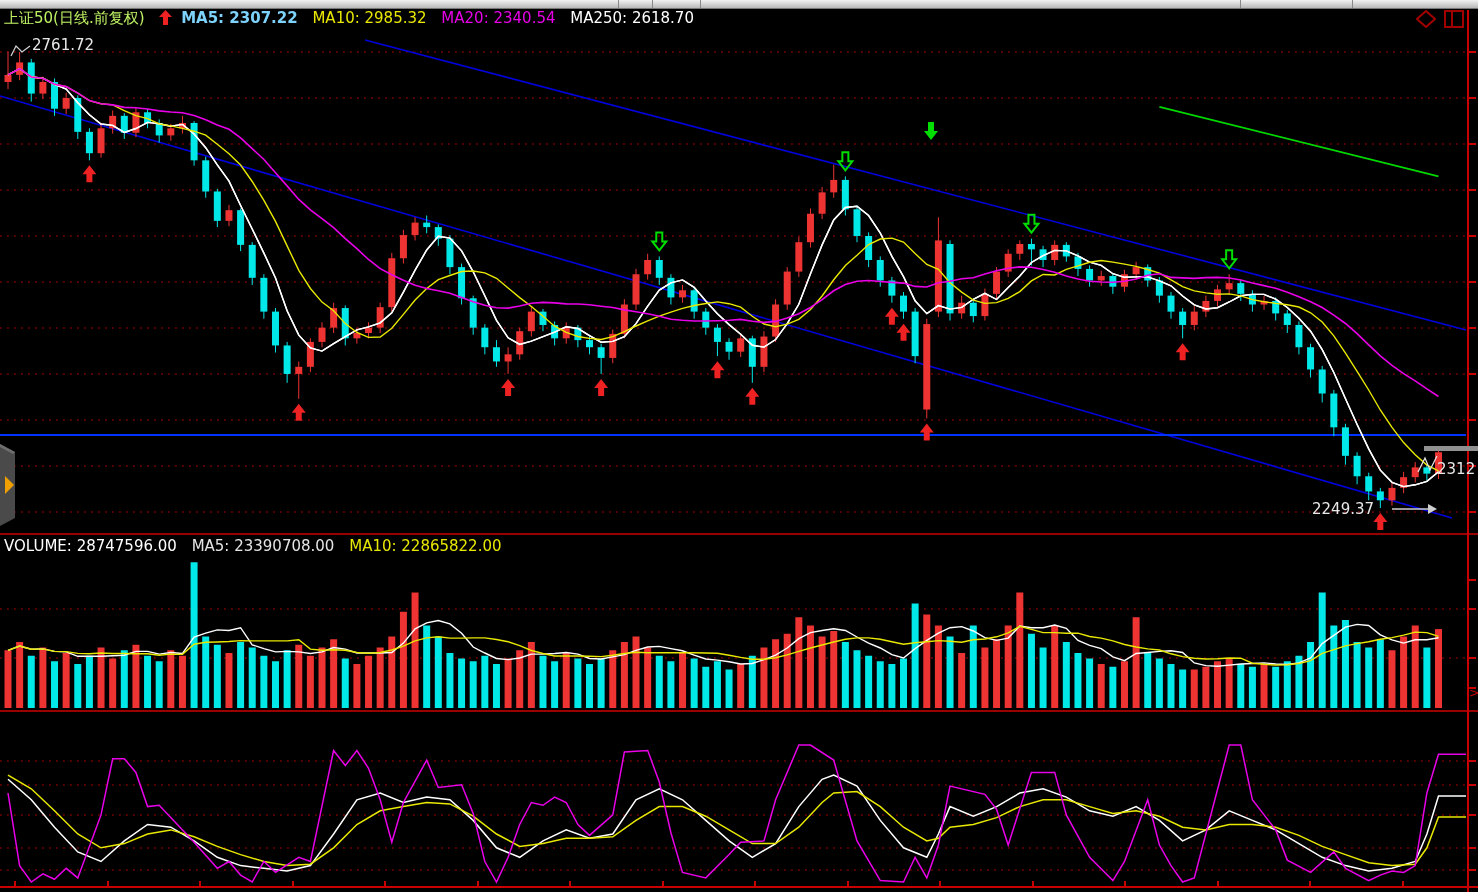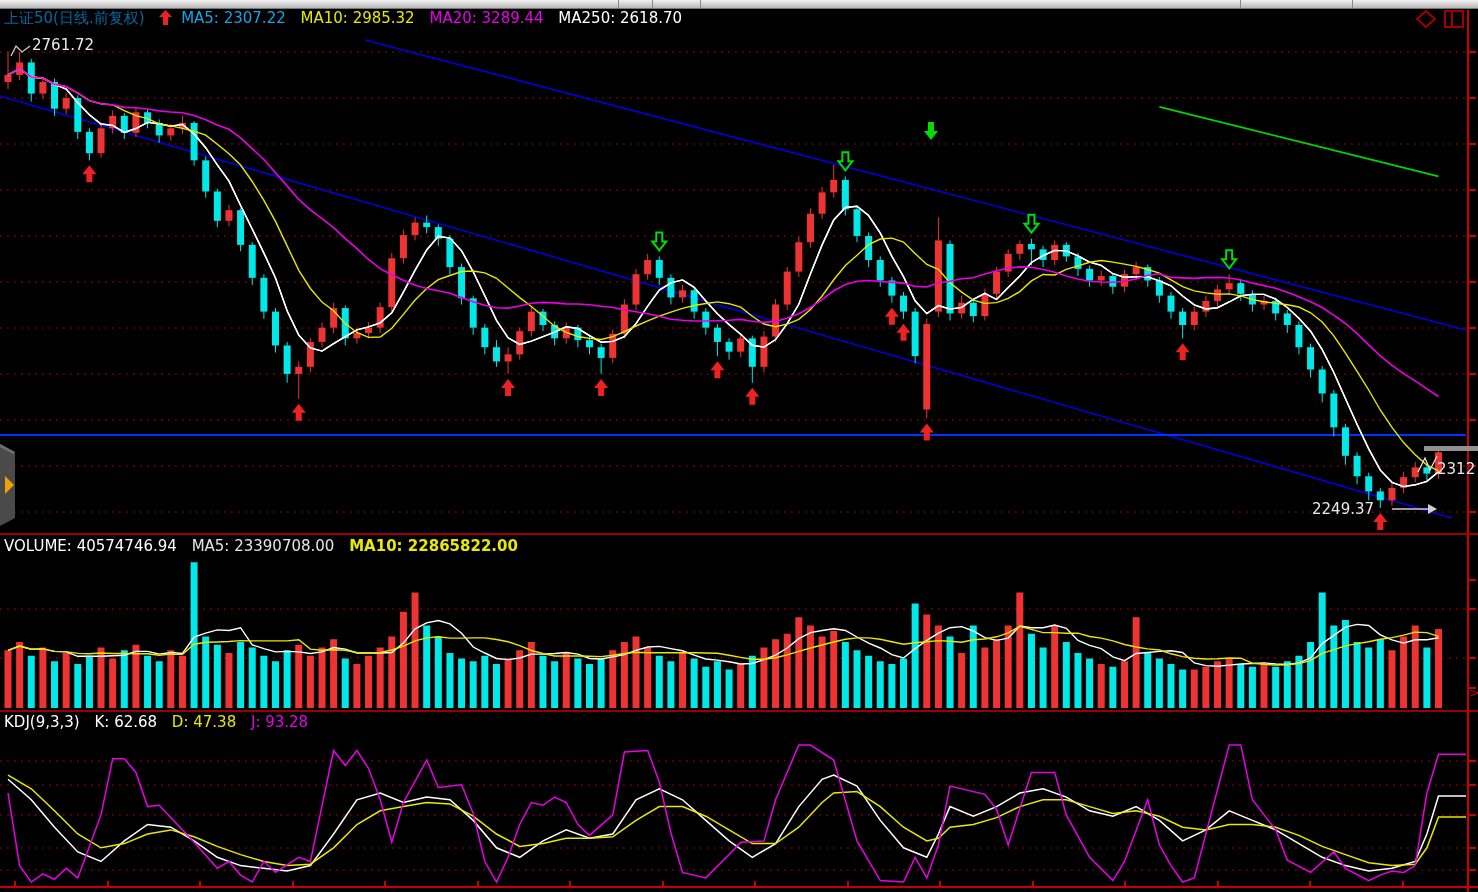--- a/index.html
+++ b/index.html
@@ -529,44 +529,38 @@
         <text x="1312" y="514" fill="#e8e8e8" font-size="15px" font-family="DejaVu Sans, sans-serif">2249.37</text>
         <line x1="1392" y1="509" x2="1428" y2="509" stroke="#cfcfcf" stroke-width="1.4"></line>
         <polygon points="1428,504 1437,509 1428,514" fill="#cfcfcf"></polygon>
         <rect x="1424" y="446" width="54" height="5" fill="#909090"></rect>
         <polyline points="1418.0,472.0 1425.0,458.0 1430.0,470.0 1437.0,456.0" fill="none" stroke="#e0e0e0" stroke-width="1.3"></polyline>
         <text x="1437" y="474" fill="#e8e8e8" font-size="15px" font-family="DejaVu Sans, sans-serif">2312</text>
       </g>
     </svg>
 
   <div class="pane-header" id="main-header">
-    <span style="color: #0369a1; text-align: right;">上证50(日线.前复权)</span>
+    <span style="color: #bef264; text-align: right;">上证50(日线.前复权)</span>
     <span style="margin-right:4px;">
       <svg width="13" height="15" style="vertical-align:-2px;">
           <polygon points="6.5,0 13,7 9,7 9,15 4,15 4,7 0,7" fill="#ee2222"></polygon>
         </svg>
     </span>
-    <span style="color: #0ea5e9;">MA5: 2307.22</span>
+    <span style="color: #7dd3fc; font-weight: bold;">MA5: 2307.22</span>
     <span style="color: rgb(232, 232, 0);">MA10: 2985.32</span>
-    <span style="color: rgb(232, 0, 232);">MA20: 3289.44</span>
+    <span style="color: rgb(232, 0, 232);">MA20: 2340.54</span>
     <span style="color: #ffffff;">MA250: 2618.70</span>
   </div>
 
   <div class="pane-header" id="vol-header">
-    <span style="color: rgb(255, 255, 255);">VOLUME: 40574746.94</span>
+    <span style="color: rgb(255, 255, 255);">VOLUME: 28747596.00</span>
     <span style="color: #e5e5e5;">MA5: 23390708.00</span>
-    <span style="color: rgb(232, 232, 0); font-weight: bold;">MA10: 22865822.00</span>
+    <span style="color: rgb(232, 232, 0);">MA10: 22865822.00</span>
   </div>
 
-  <div class="pane-header" id="kdj-header">
-    <span style="color: rgb(255, 255, 255);">KDJ(9,3,3)</span>
-    <span style="color: rgb(255, 255, 255);">K: 62.68</span>
-    <span style="color: rgb(232, 232, 0);">D: 47.38</span>
-    <span style="color: rgb(232, 0, 232);">J: 93.28</span>
-  </div>
 
   <div id="panel-handle">
     <svg width="17" height="82">
       <polygon points="0,0 15,8 15,74 0,82" fill="#4a4a4a"></polygon>
       <polygon points="0,0 15,8 13,10 0,3" fill="#6e6e6e"></polygon>
       <polygon points="5,32 14,41 5,50" fill="#f0a000"></polygon>
     </svg>
   </div>
 
 </div>

